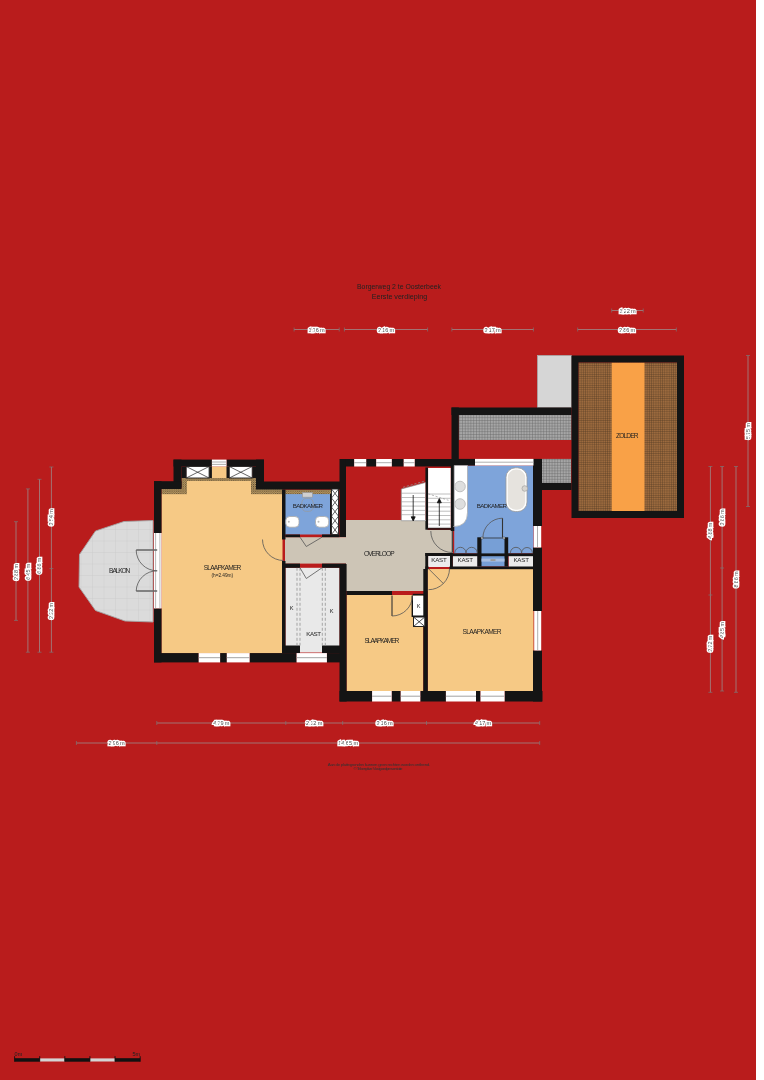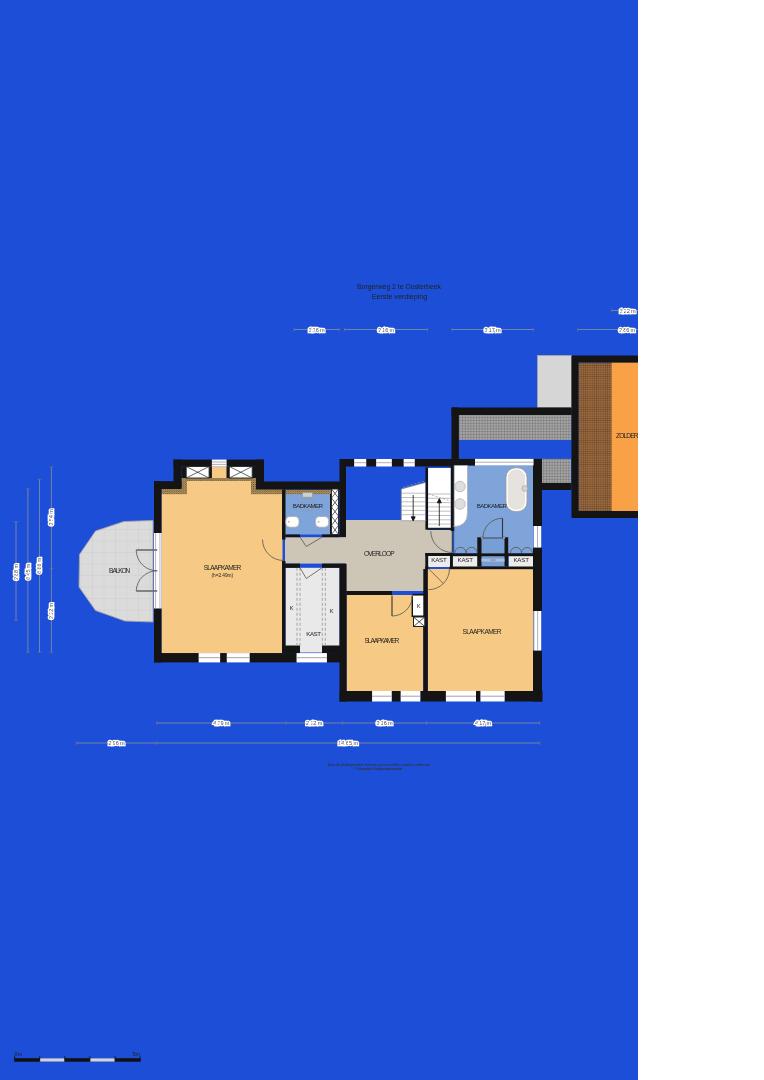--- a/index.html
+++ b/index.html
@@ -1,16 +1,16 @@
 <!DOCTYPE html>
 <html><head>
 <meta charset="utf-8">
 <style>
   html,body{margin:0;padding:0;background:#fff;}
-  #page{position:relative;width:638px;height:1080px;background:#1d4ed8;overflow:hidden;
+  #page{position:relative;width:756px;height:1080px;background:#b91c1c;overflow:hidden;
         font-family:"Liberation Sans", sans-serif;text-align:center;}
   svg{position:absolute;left:0;top:0;}
   text{font-family:"Liberation Sans", sans-serif;}
 </style>
 </head>
 <body>
 <div id="page">
 <svg width="764" height="1080" viewBox="0 0 764 1080">
 <defs>
   <pattern id="balgrid" width="11.5" height="11.5" patternUnits="userSpaceOnUse">

